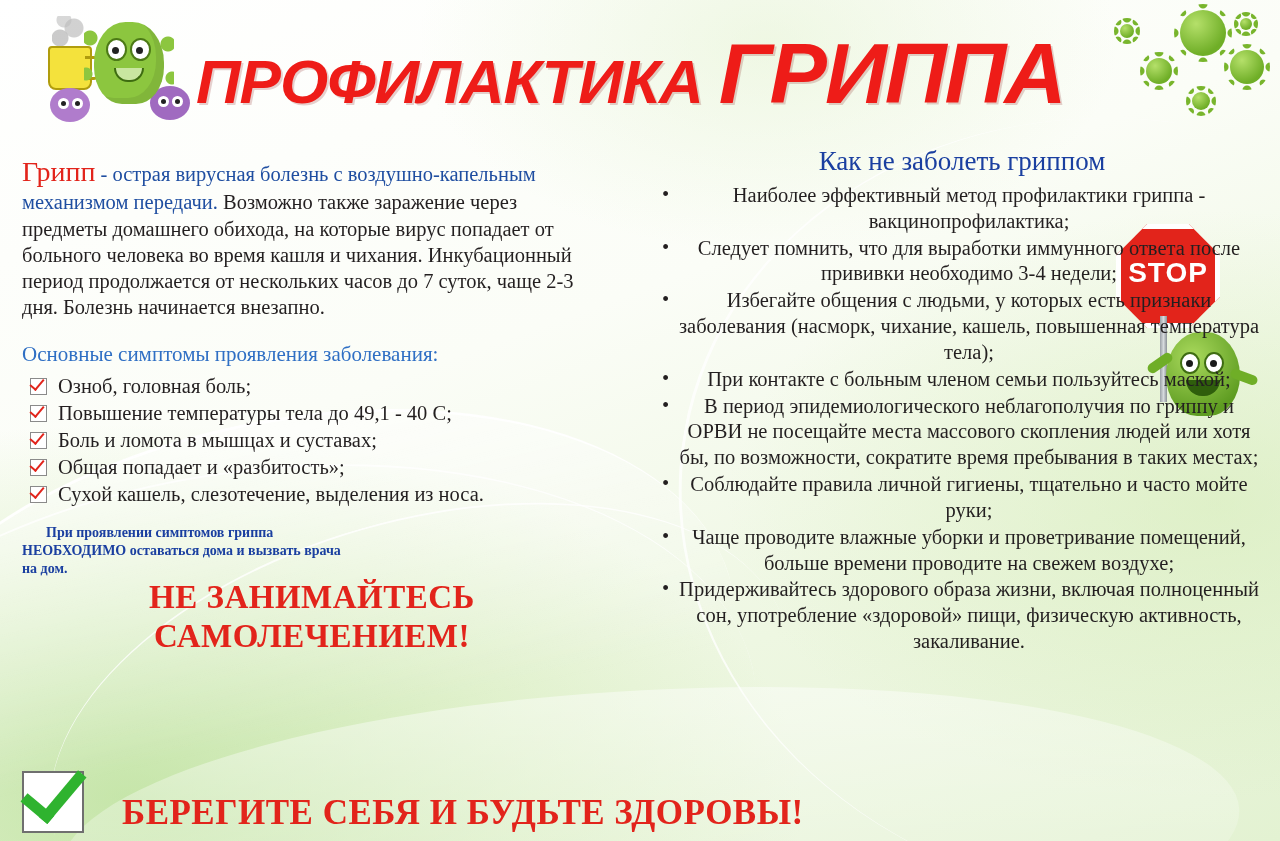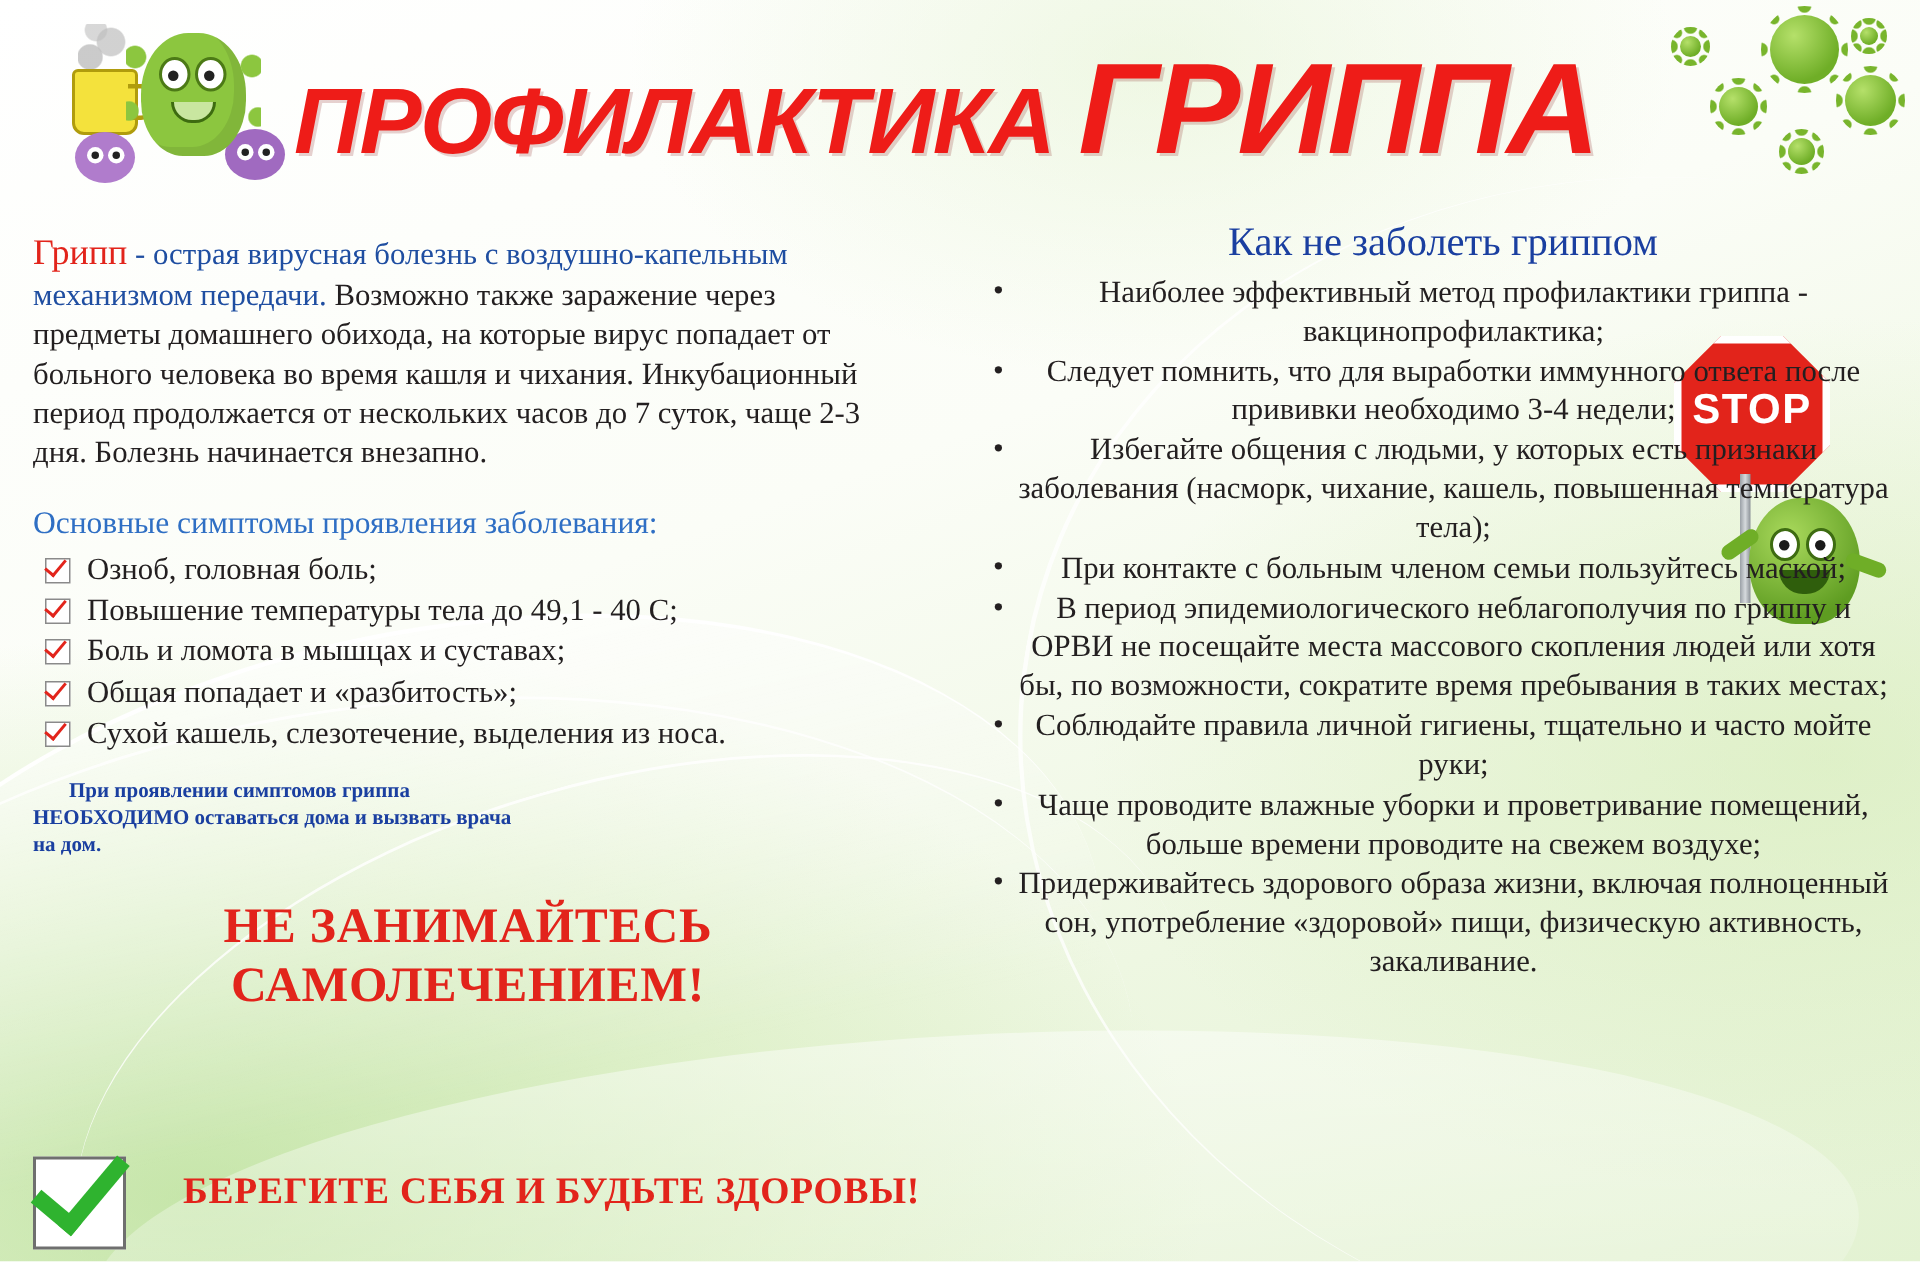--- a/index.html
+++ b/index.html
@@ -150,21 +150,21 @@
     position: absolute;
     left: 662px; top: 146px; width: 600px;
   }
 
   .intro {
     font-size: 20.5px;
     line-height: 1.28;
     color: #231f20;
     text-align: left;
   }
-  .intro .lead { color: #e2241b; font-size: 24px; }
+  .intro .lead { color: #e2241b; font-size: 28px; }
   .intro .blue { color: #1f4ea1; }
 
   .symptoms-title {
     margin-top: 21px;
     font-size: 21px;
     color: #2f6fc4;
     font-weight: normal;
   }
   ul.symptoms {
     list-style: none;
@@ -196,21 +196,20 @@
   }
   .callout {
     margin-top: 16px;
     font-size: 14px;
     line-height: 1.3;
     color: #1a3fa0;
     font-weight: bold;
   }
   .callout .ind { display: inline-block; width: 24px; }
   .no-self {
-    margin-top: 26px;
     text-align: center;
     color: #e2241b;
     font-weight: bold;
     font-size: 33px;
     line-height: 1.18;
     letter-spacing: 0.5px;
     font-family: "Liberation Serif", serif;
   }
 
   .right-title {
@@ -276,24 +275,24 @@
   .germ2 .g-arm.l { left:-20px; top:26px; transform: rotate(-35deg); }
   .germ2 .g-arm.r { right:-18px; top:40px; transform: rotate(20deg); }
 
   
   .footer {
     position: absolute;
     left: 0; bottom: 0; width: 1280px; height: 72px;
   }
   .footer-text {
     position: absolute;
-    left: 122px; top: 12px;
+    left: 122px; top: 24px;
     color: #e2241b;
     font-weight: bold;
-    font-size: 25px;
+    font-size: 35px;
     letter-spacing: 0.5px;
     white-space: nowrap;
     font-family: "Liberation Serif", serif;
   }
   .check-box-big {
     position: absolute;
     left: 22px; top: 2px;
     width: 58px; height: 58px;
     border: 2px solid #6f6f6f;
     background: #fff;

